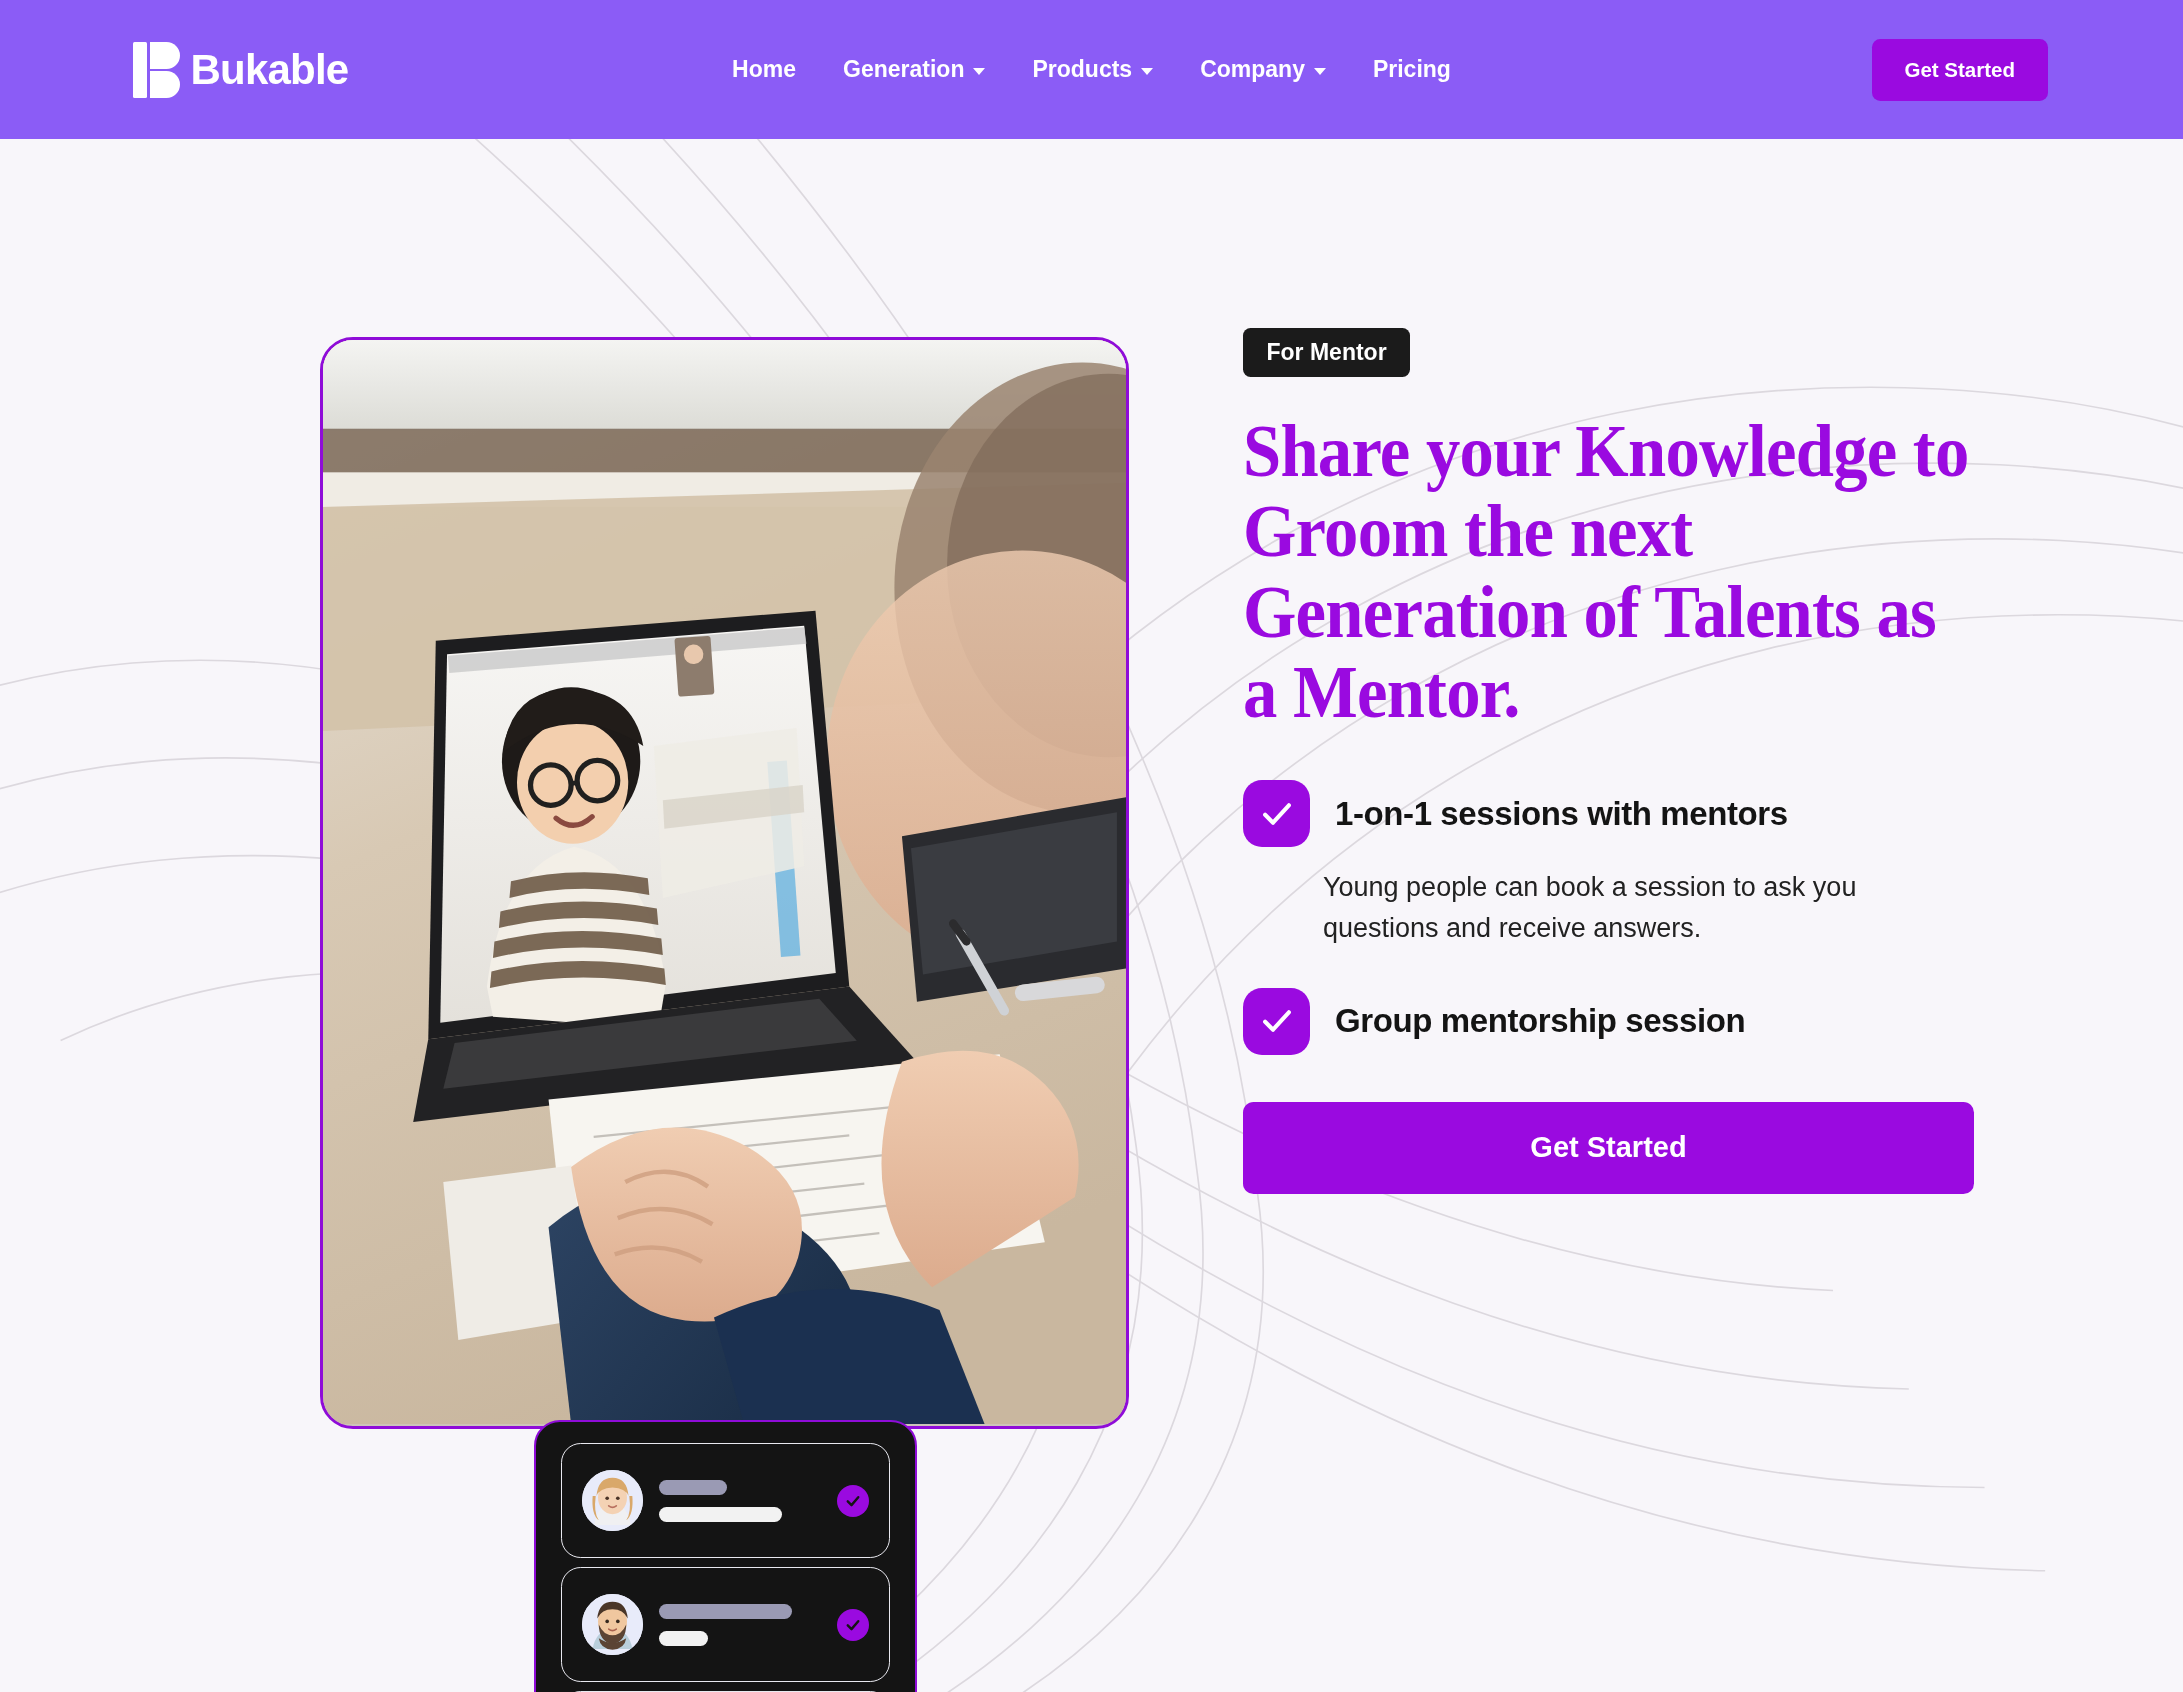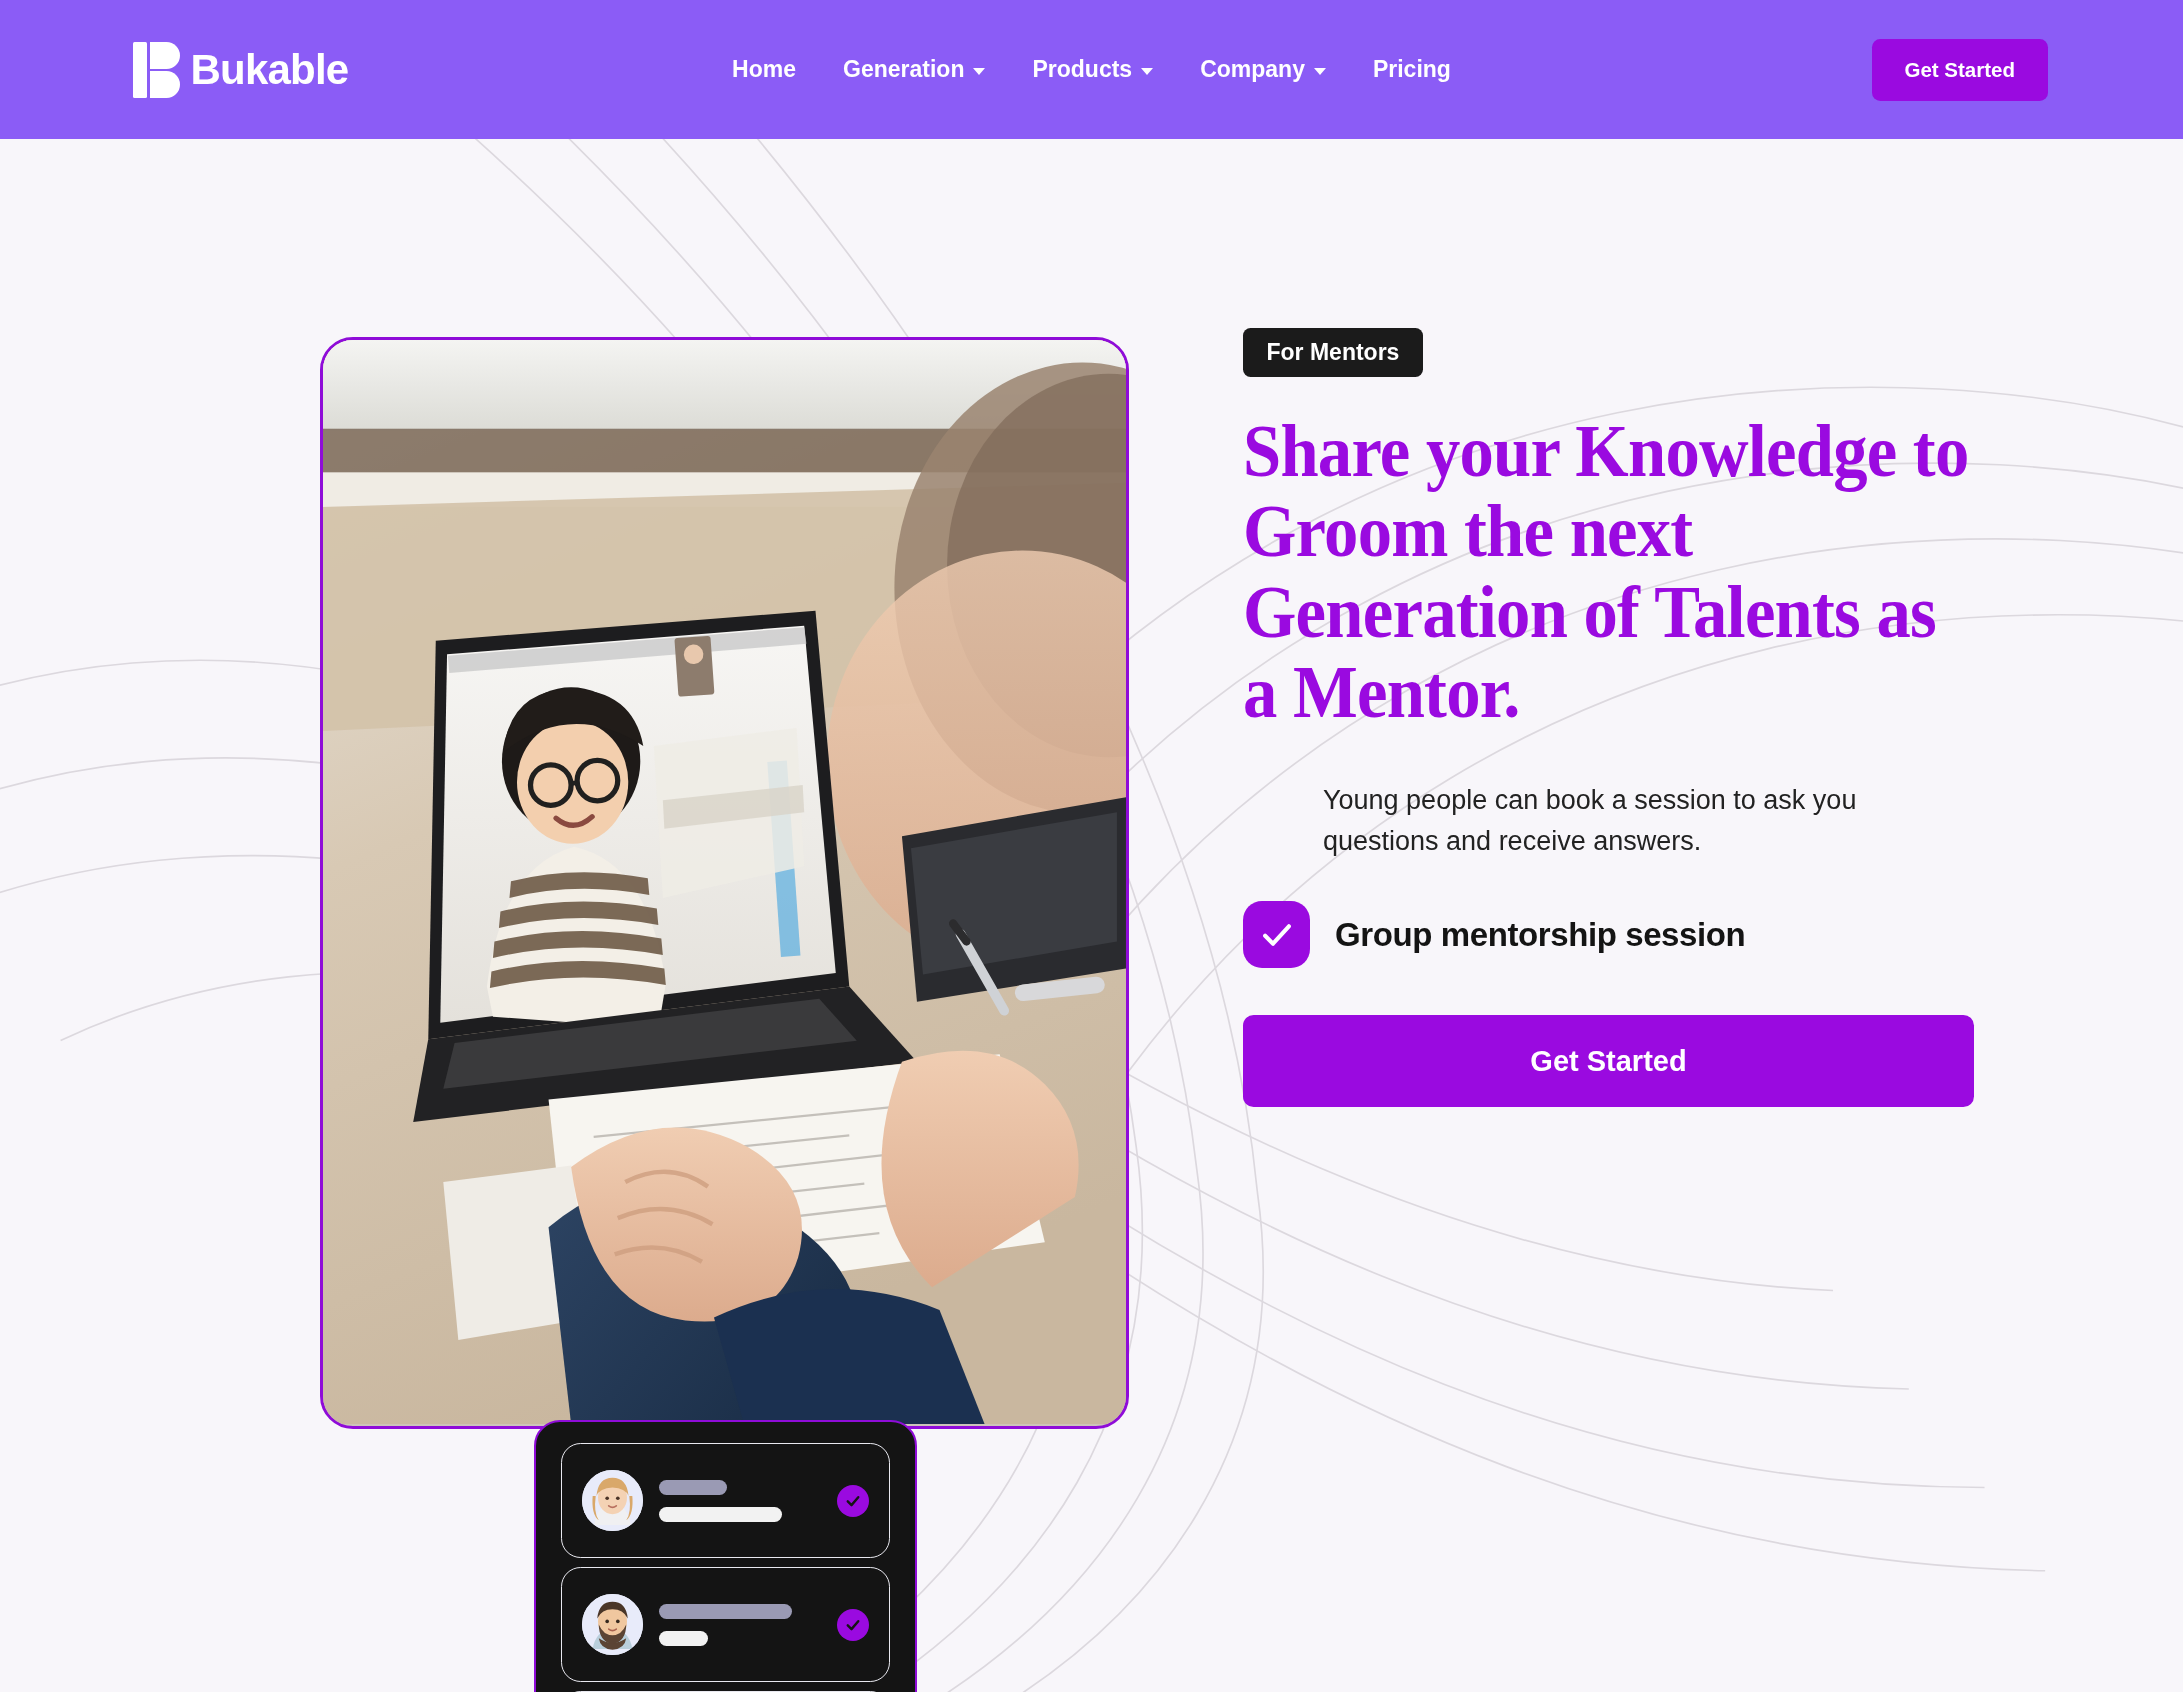--- a/index.html
+++ b/index.html
@@ -499,27 +499,35 @@
         
         
         
       </div>
 
     </div>
   </div>
 
   <div class="content">
 
-    <span class="badge">For Mentors</span>
+    <span class="badge">For Mentor</span>
 
     <h1 class="headline">Share your Knowledge to Groom the next Generation of Talents as a Mentor.</h1>
 
     <div class="features">
 
       <div class="feature">
+        <div class="feature-head">
+          <span class="check-box">
+            <svg viewBox="0 0 24 24">
+              <path d="M4.5 12.5 L9.5 17.5 L19.5 6.5" fill="none" stroke="#ffffff" stroke-width="2.6" stroke-linecap="round" stroke-linejoin="round"></path>
+            </svg>
+          </span>
+          <span class="feature-title">1-on-1 sessions with mentors</span>
+        </div>
         <p class="feature-desc">Young people can book a session to ask you questions and receive answers.</p>
       </div>
 
       <div class="feature">
         <div class="feature-head">
           <span class="check-box">
             <svg viewBox="0 0 24 24">
               <path d="M4.5 12.5 L9.5 17.5 L19.5 6.5" fill="none" stroke="#ffffff" stroke-width="2.6" stroke-linecap="round" stroke-linejoin="round"></path>
             </svg>
           </span>

